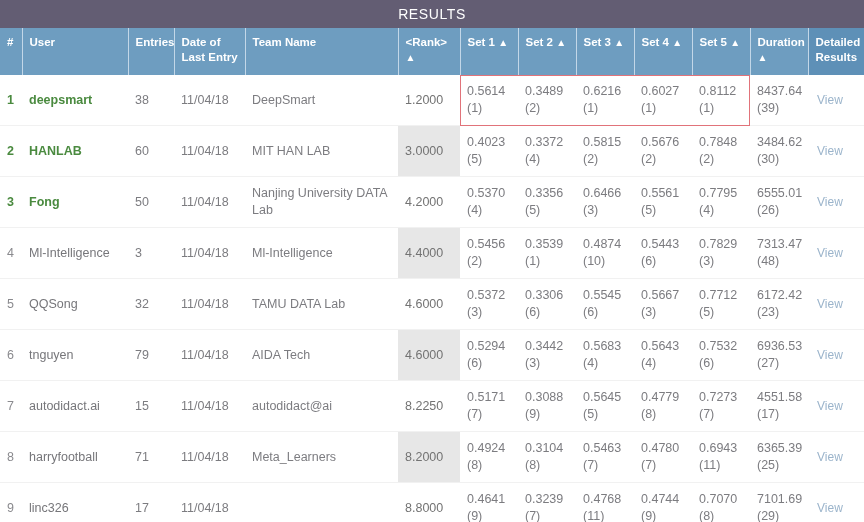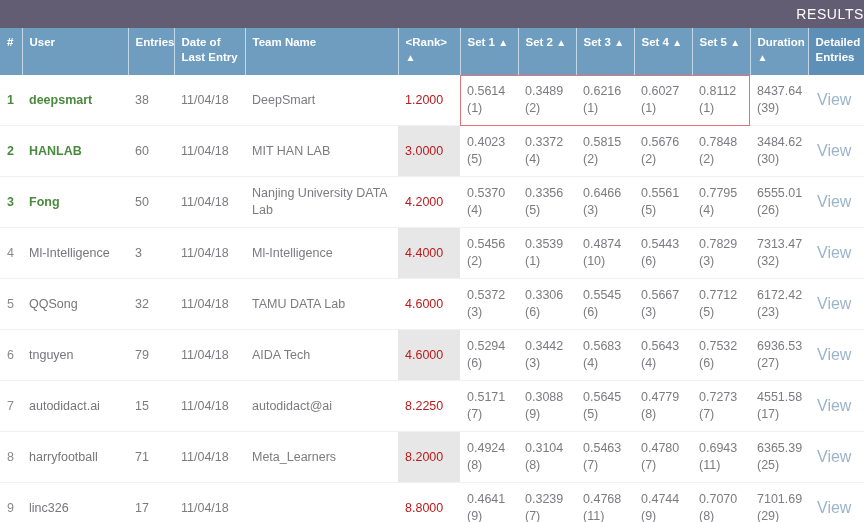--- a/index.html
+++ b/index.html
@@ -21,21 +21,21 @@
 
   
   .title-bar {
     height: 28px;
     background: #635d73;
     color: #ffffff;
     font-size: 14px;
     letter-spacing: 0.6px;
     display: flex;
     align-items: center;
-    justify-content: flex-end;
+    justify-content: center;
   }
 
   
   table.lb {
     width: 864px;
     border-collapse: collapse;
     table-layout: fixed;
   }
 
   thead th {
@@ -72,30 +72,30 @@
 
   
   td.num { color: #8a8a8e; }
   tr.top td.num { color: #4a8a3f; font-weight: bold; }
 
   
   td.user { color: #76767a; }
   tr.top td.user { color: #4a8a3f; font-weight: bold; }
 
   
-  td.rankscore { color: #b91c1c; }
+  td.rankscore { color: #737373; }
   tr.shade td.rankscore { background: #e7e7e7; margin-left: 10px; }
 
   
   td.set .val, td.set .par { display: block; }
 
   td.view { padding-left: 9px; }
   .view-link {
     color: #9bb4cb;
-    font-size: 16px;
+    font-size: 12px;
     text-decoration: none;
     cursor: pointer;
   }
 
   
   .highlight-box {
     position: absolute;
     border: 1.5px solid #e1737a;
     pointer-events: none;
     z-index: 5;
@@ -144,21 +144,21 @@
           <th><span>Entries</span></th>
           <th><span>Date of Last Entry</span></th>
           <th><span>Team Name</span></th>
           <th><span>&lt;Rank&gt;</span> <span class="arrow">▲</span></th>
           <th><span>Set 1</span> <span class="arrow">▲</span></th>
           <th><span>Set 2</span> <span class="arrow">▲</span></th>
           <th><span>Set 3</span> <span class="arrow">▲</span></th>
           <th><span>Set 4</span> <span class="arrow">▲</span></th>
           <th><span>Set 5</span> <span class="arrow">▲</span></th>
           <th><span>Duration</span> <span class="arrow">▲</span></th>
-          <th class="detailed"><span>Detailed Entries</span></th>
+          <th class="detailed"><span>Detailed Results</span></th>
         </tr>
     </thead>
     <tbody id="table-body">
         <tr class="top">
           <td class="num">1</td>
           <td class="user">deepsmart</td>
           <td class="entries">38</td>
           <td class="date">11/04/18</td>
           <td class="team">DeepSmart</td>
           <td class="rankscore">1.2000</td>
@@ -276,21 +276,21 @@
           <td class="set">
             <span class="val">0.5443</span>
             <span class="par">(6)</span>
           </td>
           <td class="set">
             <span class="val">0.7829</span>
             <span class="par">(3)</span>
           </td>
           <td class="set">
             <span class="val">7313.47</span>
-            <span class="par">(32)</span>
+            <span class="par">(48)</span>
           </td>
           <td class="view"><a class="view-link">View</a></td>
         </tr>
         <tr class="">
           <td class="num">5</td>
           <td class="user">QQSong</td>
           <td class="entries">32</td>
           <td class="date">11/04/18</td>
           <td class="team">TAMU DATA Lab</td>
           <td class="rankscore">4.6000</td>

